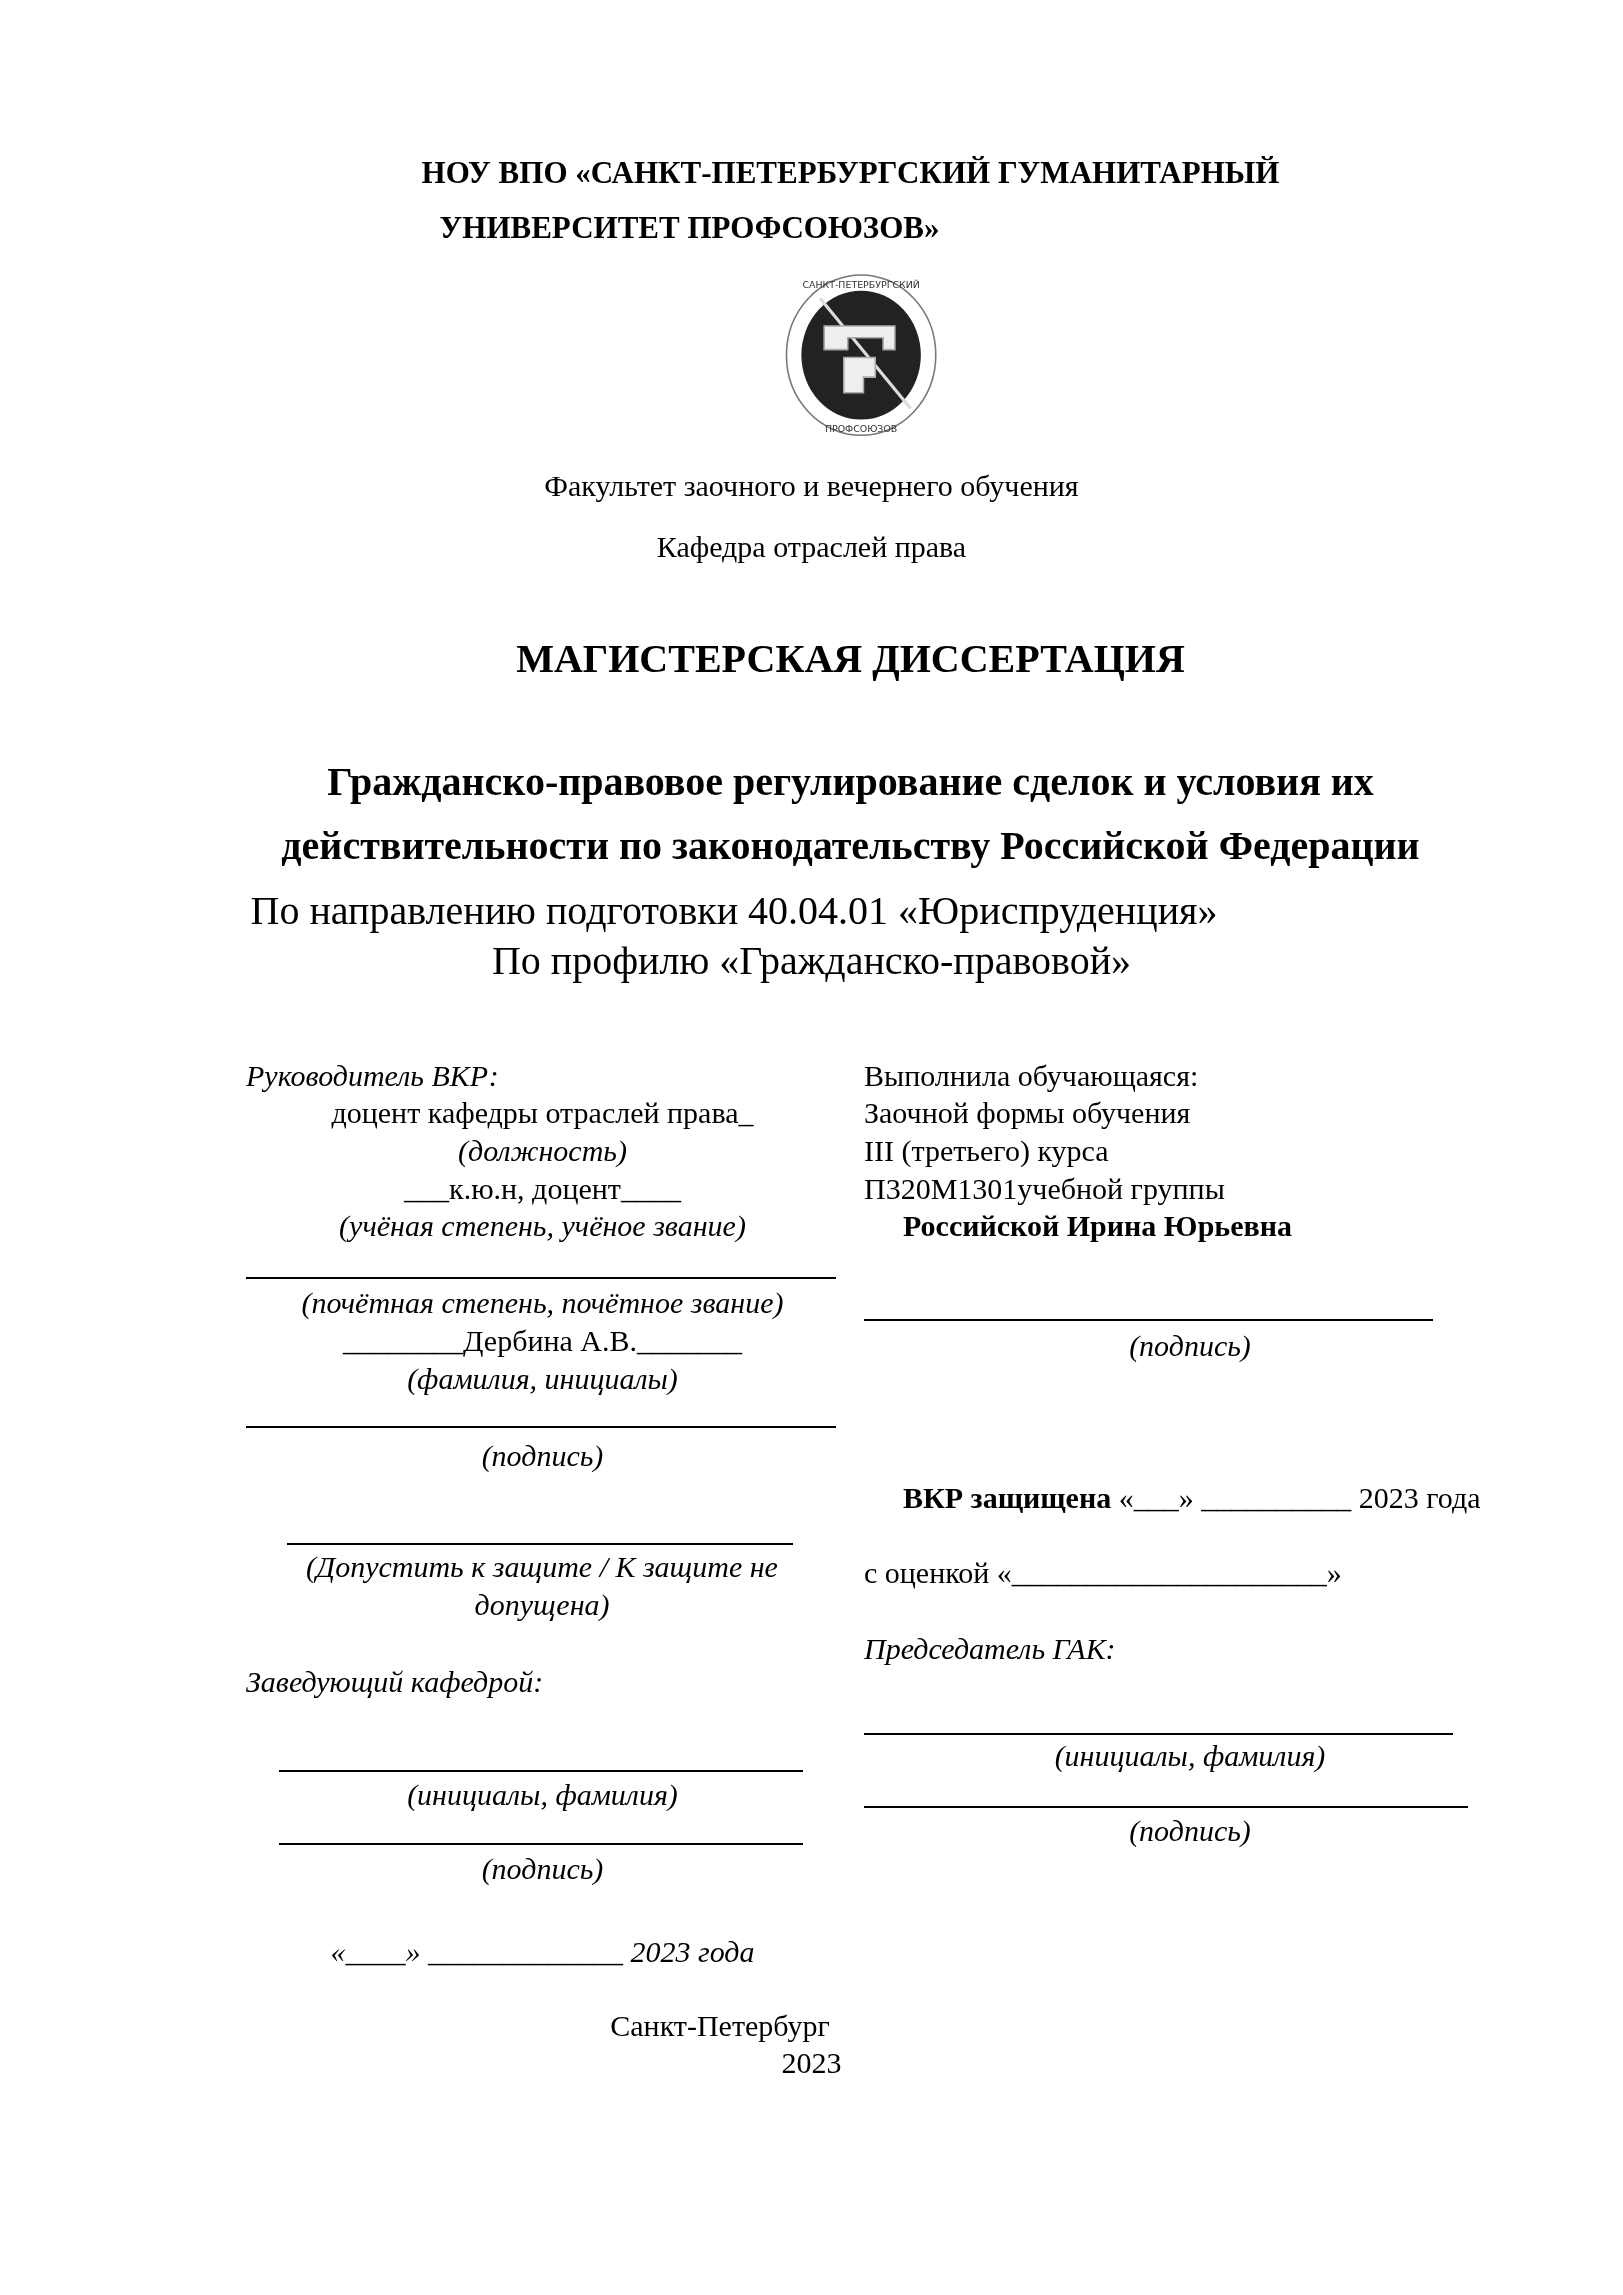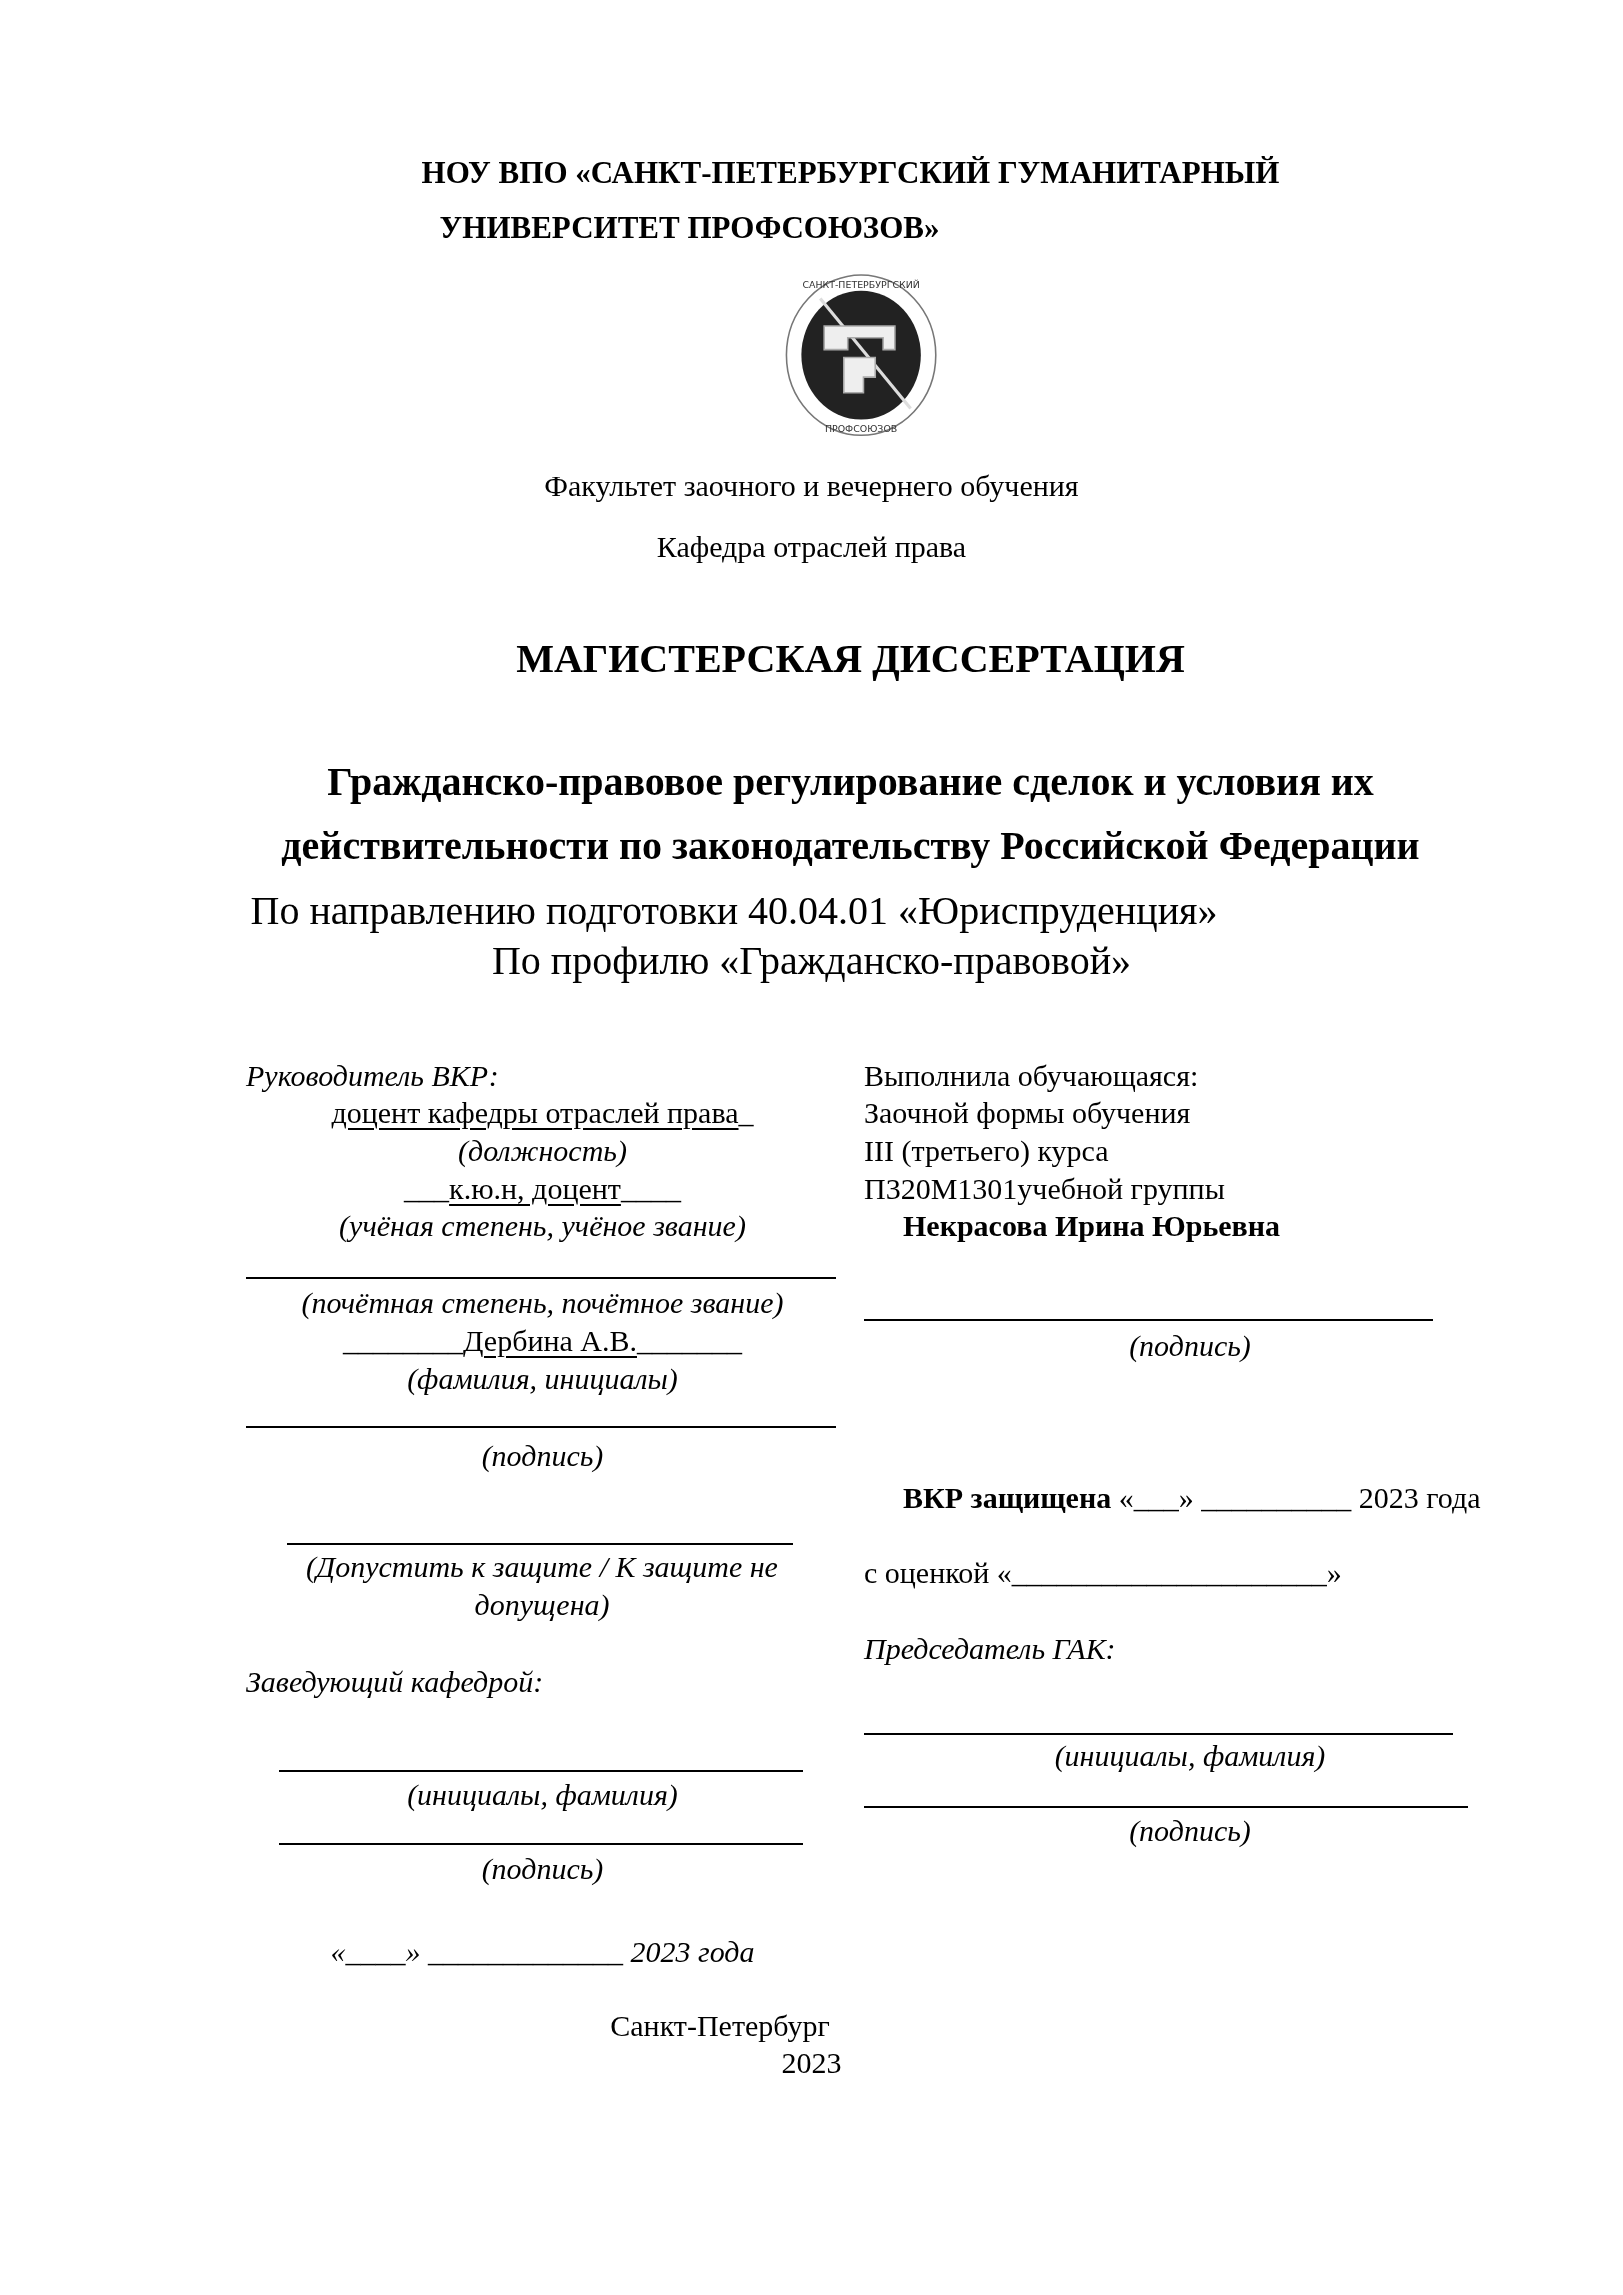--- a/index.html
+++ b/index.html
@@ -2,21 +2,21 @@
 <html style="font-size:12.6px"><head>
   <meta charset="utf-8">
   <style>
     html, body { margin: 0; padding: 0; background: #ffffff; }
     body { width: 1623px; height: 2295px; position: relative; overflow: hidden;
            font-family: "Liberation Serif", "DejaVu Serif", serif; color: #000; }
     .abs { position: absolute; }
     .center { text-align: center; }
     .b { font-weight: bold; padding-left: 39px; }
     .i { font-style: italic; }
-    .u { text-decoration: underline; text-underline-offset: 4.7px; text-decoration-thickness: 1.6px; margin-top: 48px; }
+    .u { text-underline-offset: 4.7px; text-decoration-thickness: 1.6px; margin-top: 48px; }
     .f38 { font-size: 30px; line-height: 38px; }
     .f40 { font-size: 31px; line-height: 39px; }
     .f44 { font-size: 40px; line-height: 44px; }
     .line { border-bottom: 2px solid #000; height: 0; }
     .row { white-space: nowrap; }
     #logo svg { display: block; }
   </style>
 </head>
 <body>
 
@@ -77,21 +77,21 @@
 
 <div class="abs line" style="left:279px; width:524px; top:1843px;"></div>
 <div class="abs center i f38" style="left:246px; width:593px; top:1850px;">(подпись)</div>
 
 <div class="abs center i f38 row" style="left:246px; width:593px; top:1933px;">«____» _____________ 2023 года</div>
 
 <div class="abs f38" style="left:864px; top:1057px;">Выполнила обучающаяся:</div>
 <div class="abs f38" style="left:864px; top:1094px;">Заочной формы обучения</div>
 <div class="abs f38" style="left:864px; top:1132px;">III (третьего) курса</div>
 <div class="abs f38" style="left:864px; top:1170px;">П320М1301учебной группы</div>
-<div class="abs b f38" style="left:864px; top:1207px;">Некрасова Ирина Юрьевна</div>
+<div class="abs b f38" style="left:864px; top:1207px;">Российской Ирина Юрьевна</div>
 
 <div class="abs line" style="left:864px; width:569px; top:1319px;"></div>
 <div class="abs center i f38" style="left:864px; width:652px; top:1327px;">(подпись)</div>
 
 <div class="abs f38 row" style="left:864px; top:1479px;">
   <span class="b">ВКР защищена</span> <span>«___» __________ 2023 года</span>
 </div>
 <div class="abs f38 row" style="left:864px; top:1554px;">с оценкой «_____________________»</div>
 
 <div class="abs i f38" style="left:864px; top:1630px;">Председатель ГАК:</div>

